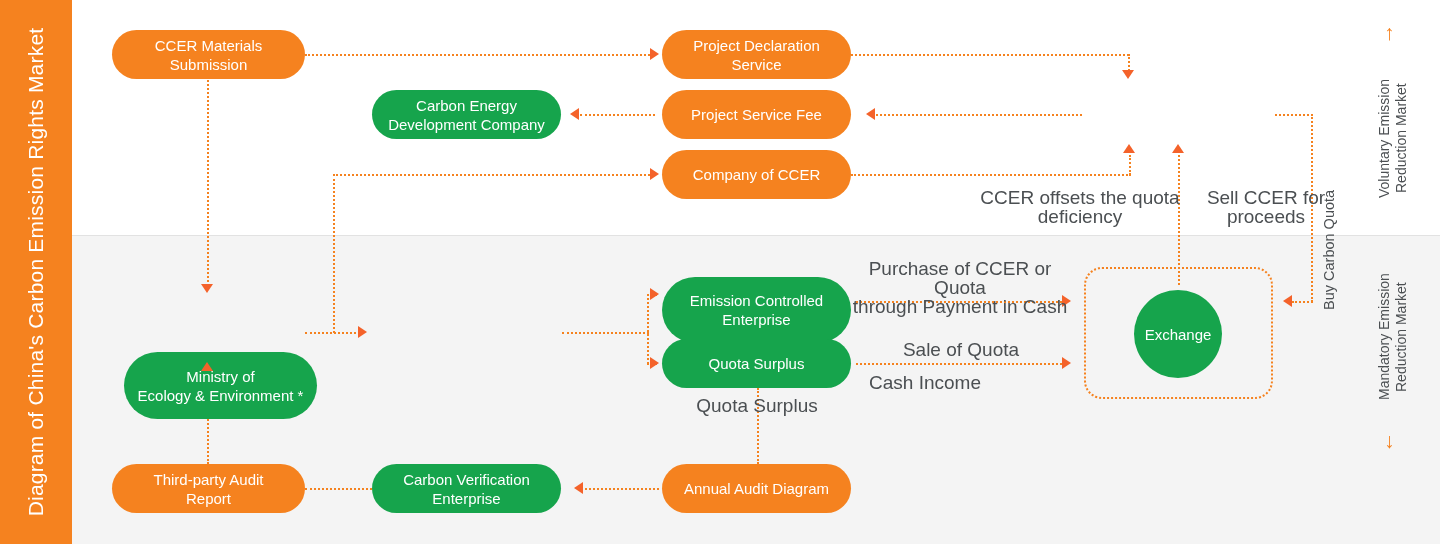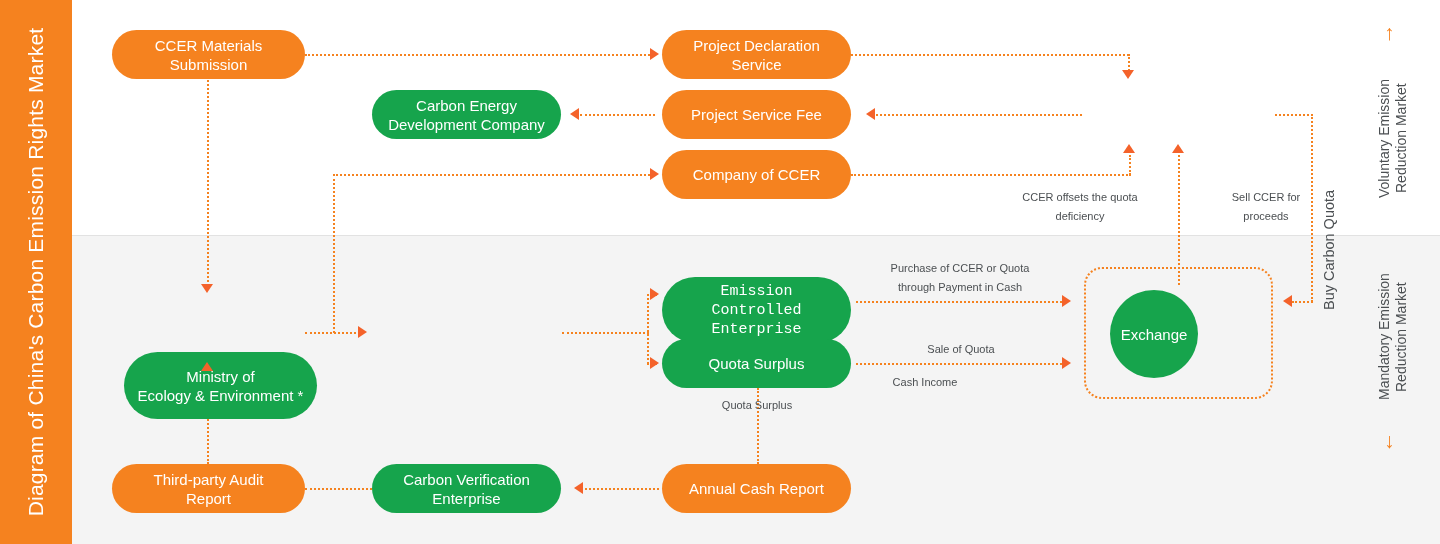--- a/index.html
+++ b/index.html
@@ -71,21 +71,21 @@
   .h{position:absolute;height:0;border-top:2px dotted #f5821f;z-index:3;}
   .v{position:absolute;width:0;border-left:2px dotted #f5821f;z-index:3;}
   .ar{position:absolute;width:0;height:0;z-index:5;}
   .ar-r{border-top:6px solid transparent;border-bottom:6px solid transparent;border-left:9px solid #f4622a;}
   .ar-l{border-top:6px solid transparent;border-bottom:6px solid transparent;border-right:9px solid #f4622a;}
   .ar-u{border-left:6px solid transparent;border-right:6px solid transparent;border-bottom:9px solid #f4622a;}
   .ar-d{border-left:6px solid transparent;border-right:6px solid transparent;border-top:9px solid #f4622a;}
 
   
   .elabel{
-    position:absolute;color:#4b4f52;font-size:11px;line-height:19px;
+    position:absolute;color:#4b4f52;font-size:19px;line-height:19px;
     text-align:center;white-space:pre-line;z-index:5;
   }
   .elabel-v{
     position:absolute;color:#4b4f52;font-size:14.5px;line-height:19px;
     writing-mode:vertical-rl;transform:rotate(180deg);white-space:nowrap;z-index:5;
   }
 </style>
 </head>
 <body>
 
@@ -186,29 +186,29 @@
 Development Company</div>
 
   <div class="node orange" style="left: 662px; top: 90px; width: 189px; height: 49px; white-space: pre-line; text-align: right;">Project Service Fee</div>
 
   <div class="node orange" style="left: 662px; top: 150px; width: 189px; height: 49px; white-space: pre-line;">Company of CCER</div>
 
   <div class="node green" style="left: 124px; top: 308px; width: 193px; height: 67px; white-space: pre-line; margin-top: 44px;">Ministry of
 Ecology &amp; Environment *</div>
 
 
-  <div class="node green" style="left: 662px; top: 277px; width: 189px; height: 66px; white-space: pre-line; font-family: Liberation Mono, monospace;">Emission Controlled
+  <div class="node green" style="left: 662px; top: 277px; width: 189px; height: 66px; white-space: pre-line;">Emission Controlled
 Enterprise</div>
 
   <div class="node green" style="left: 662px; top: 339px; width: 189px; height: 49px; white-space: pre-line;">Quota Surplus</div>
 
   <div class="dotbox" style="left:1084px;top:267px;width:189px;height:132px;"></div>
-  <div class="node green circle" style="left: 1110px; top: 290px; width: 88px; height: 88px; white-space: pre-line;">Exchange</div>
+  <div class="node green circle" style="left: 1134px; top: 290px; width: 88px; height: 88px; white-space: pre-line;">Exchange</div>
 
   <div class="node orange" style="left: 112px; top: 464px; width: 193px; height: 49px; white-space: pre-line;">Third-party Audit
 Report</div>
 
   <div class="node green" style="left: 372px; top: 464px; width: 189px; height: 49px; white-space: pre-line;">Carbon Verification
 Enterprise</div>
 
-  <div class="node orange" style="left: 662px; top: 464px; width: 189px; height: 49px; white-space: pre-line;">Annual Cash Report</div>
+  <div class="node orange" style="left: 662px; top: 464px; width: 189px; height: 49px; white-space: pre-line;">Annual Audit Diagram</div>
 
 </div>
 
 </body></html>

